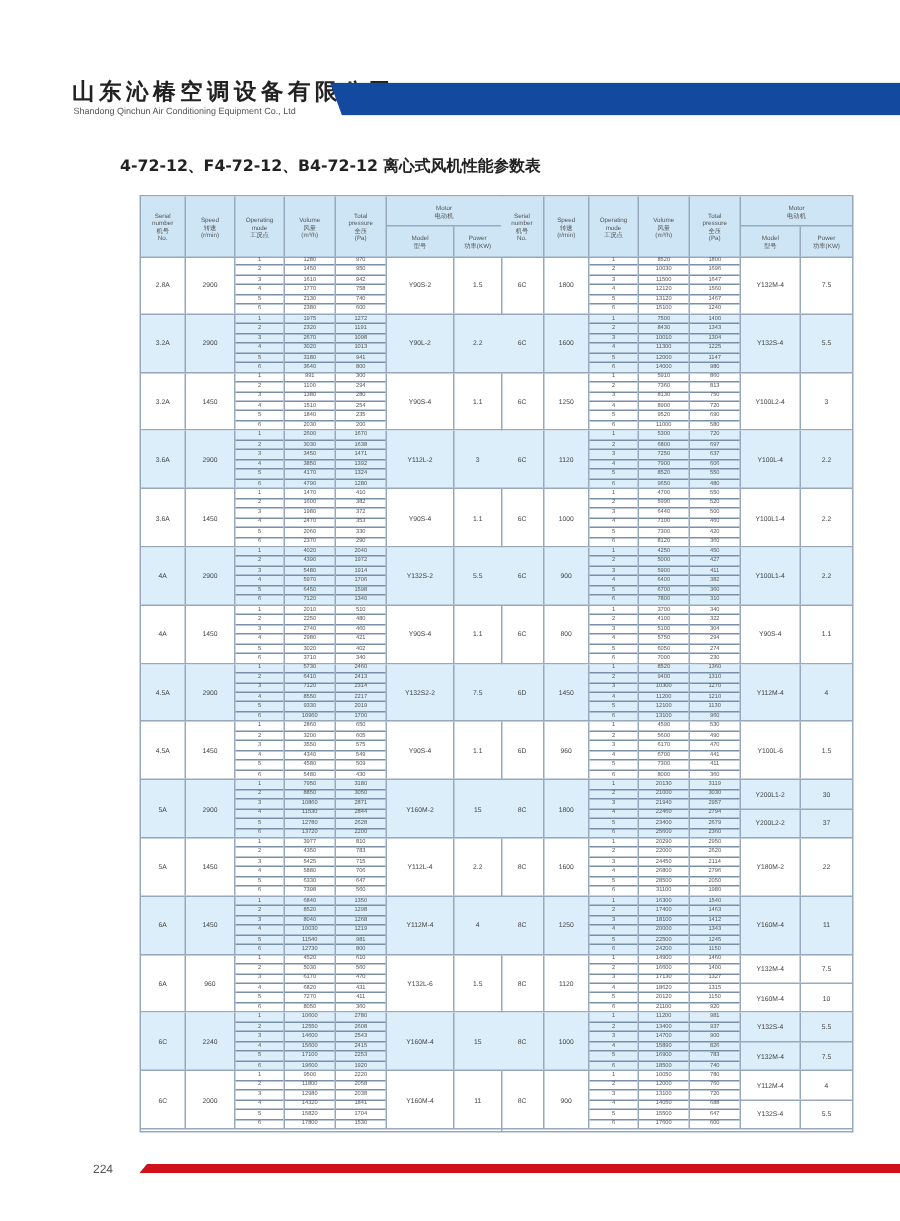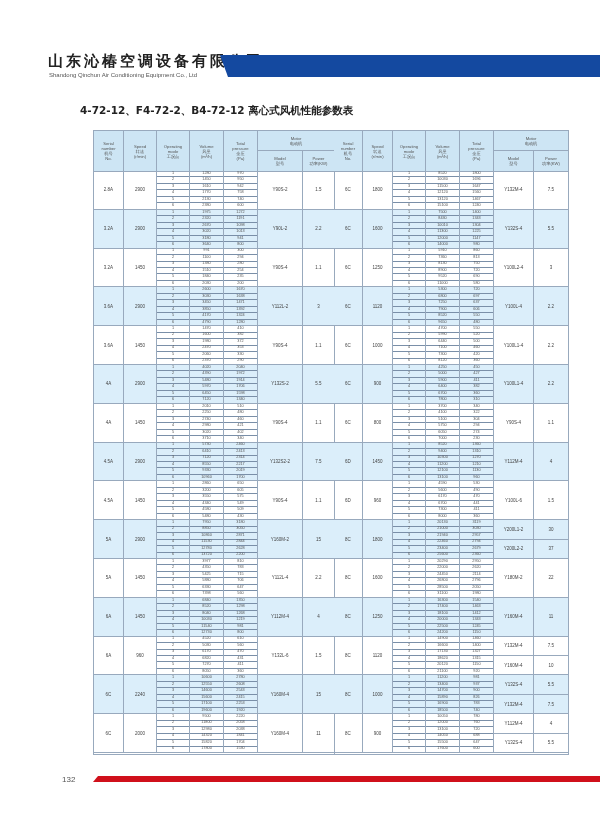--- a/index.html
+++ b/index.html
@@ -30,21 +30,21 @@
   .page-num{position:absolute;left:62px;top:775px;font-size:8px;color:#555;}
   .foot-bar{position:absolute;left:93px;top:776px;width:507px;height:6px;background:#d0101b;clip-path:polygon(5px 0,100% 0,100% 100%,0 100%);}
 </style>
 </head>
 <body>
 
 <div class="hdr-cn">山东沁椿空调设备有限公司</div>
 <div class="hdr-en">Shandong Qinchun Air Conditioning Equipment Co., Ltd</div>
 <div class="hdr-bar"></div>
 
-<div class="title">4-72-12、F4-72-2、B4-72-12 离心式风机性能参数表</div>
+<div class="title">4-72-12、F4-72-12、B4-72-12 离心式风机性能参数表</div>
 
 <div class="tbl-wrap">
   <div class="half left" id="half-left">
       <div class="thead">
         <div class="th" style="left: 0px; width: 30px;">Serial
 number
 机号
 No.</div>
         <div class="th" style="left: 30px; width: 33px;">Speed
 转速
@@ -1129,14 +1129,14 @@
             <div class="m">
               <div style="width: 40px; border-right: 1px solid rgb(152, 169, 189);">Y132S-4</div>
               <div style="width: 34px;">5.5</div>
             </div>
           </div>
         </div>
       </div>
     </div>
 </div>
 
-<div class="page-num">132</div>
+<div class="page-num">224</div>
 <div class="foot-bar"></div>
 
 </body></html>

